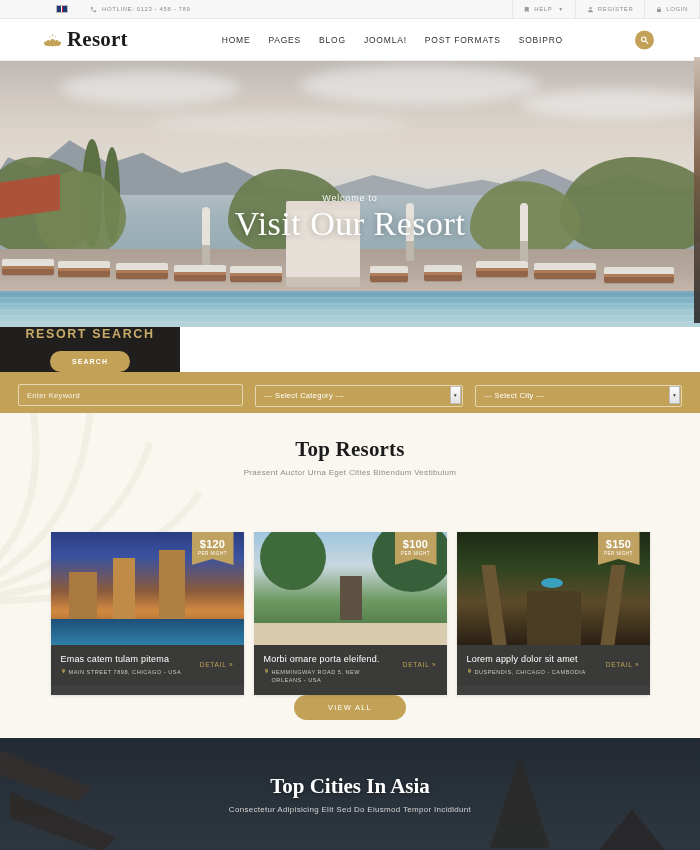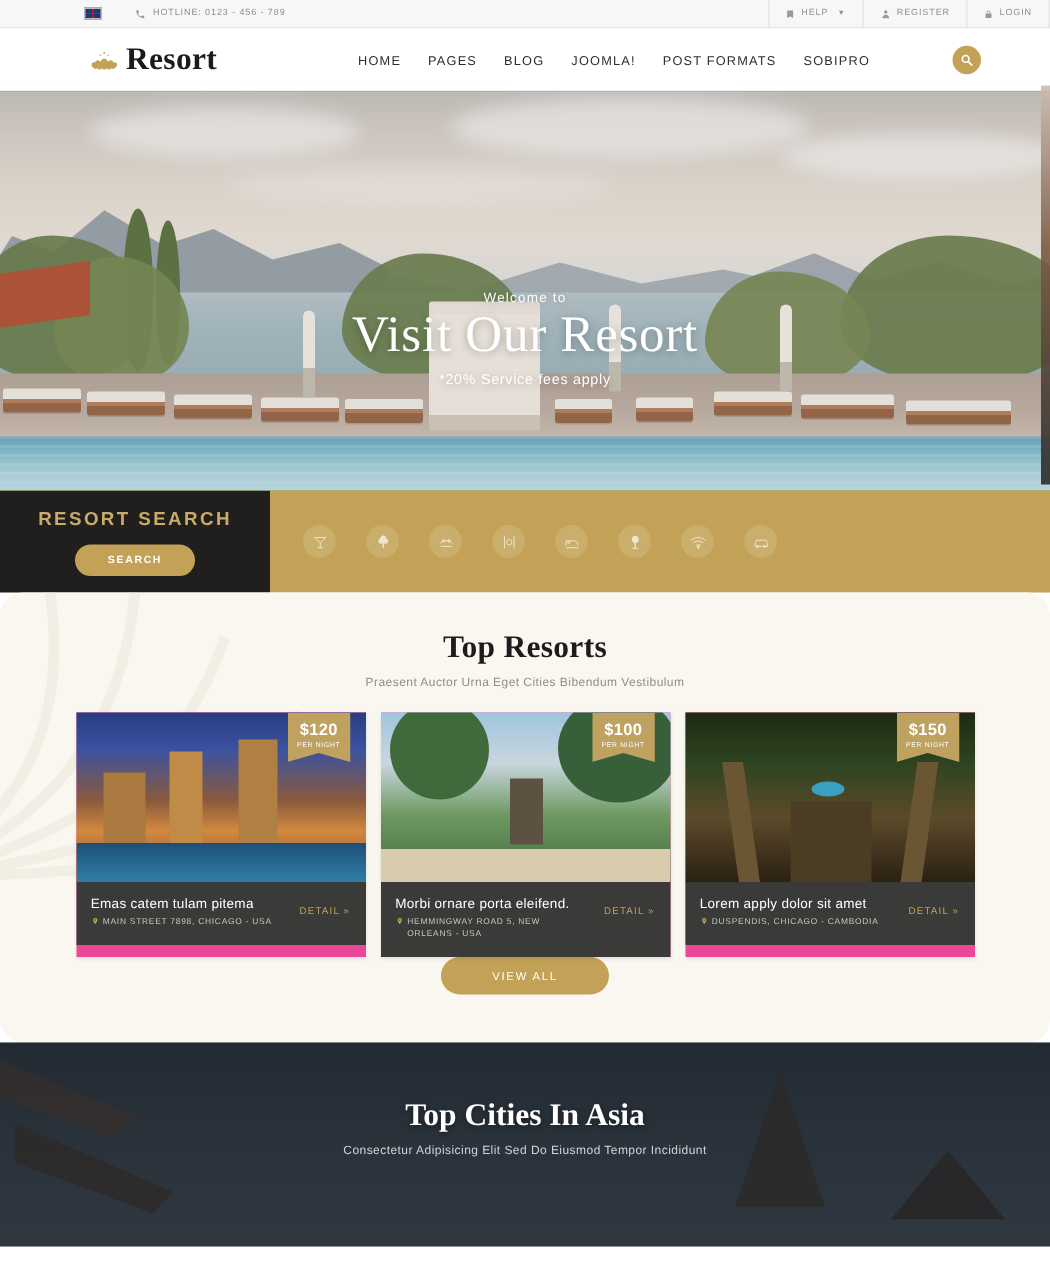--- a/index.html
+++ b/index.html
@@ -45,21 +45,21 @@
   .hotline { display: flex; align-items: center; gap: 5px; padding-left: 22px; }
   .ic { display: inline-block; line-height: 1; }
   .ic svg { display: block; }
   .chev { font-size: 5px; margin-left: 2px; }
 
   
   .header {
     height: 42px; background: #fff; display: flex; align-items: center;
     border-bottom: 1px solid #efefef; position: relative;
   }
-  .logo { display: flex; align-items: center; gap: 6px; padding-left: 44px; margin-left: 17px; }
+  .logo { display: flex; align-items: center; gap: 6px; padding-left: 44px; }
   .logo-text {
     font-family: "Liberation Serif", serif; font-size: 21px; font-weight: 700;
     color: #1b1b1b; letter-spacing: .2px;
   }
   .nav { display: flex; align-items: center; gap: 18px; margin-left: 94px; }
   .nav a {
     font-size: 8.5px; letter-spacing: .8px; color: #2e2e2e;
     text-decoration: none; text-transform: uppercase; white-space: nowrap;
   }
   .search-btn {
@@ -143,21 +143,21 @@
     text-shadow: 0 1px 6px rgba(0,0,0,.28);
   }
   .hero-welcome { font-size: 9px; letter-spacing: .8px; opacity: .95; }
   .hero-title {
     font-family: "Liberation Serif", serif; font-size: 34px; font-weight: 400;
     letter-spacing: .5px; margin-top: 1px; line-height: 1.18;
   }
   .hero-sub { font-size: 9.5px; letter-spacing: .5px; margin-top: 4px; }
 
   
-  .searchrow { display: flex; height: 68px; }
+  .searchrow { display: flex; height: 86px; flex-direction: column; }
   .search-left {
     width: 180px; background: #201f1d; display: flex; flex-direction: column;
     align-items: center; justify-content: center; gap: 10px;
   }
   .search-title {
     font-size: 12.5px; letter-spacing: 1.6px; color: #c9ab68; font-weight: 700;
   }
   .search-go {
     background: #c3a257; color: #fff; border: none; border-radius: 14px;
     padding: 7px 22px; font-size: 7px; letter-spacing: 1.1px; font-weight: 700;
@@ -191,40 +191,40 @@
   .amenities { display: flex; gap: 20px; margin-top: 11px; padding-left: 4px; }
   .amen {
     width: 22px; height: 22px; border-radius: 50%;
     background: rgba(255,255,255,.13);
     display: flex; align-items: center; justify-content: center;
     cursor: pointer;
   }
 
   
   .resorts {
-    position: relative; background: #faf7f0; padding: 24px 0 32px;
+    position: relative; background: #faf7f0; padding: 24px 0 18px;
     overflow: hidden;
-    border-radius: 15px;
   }
   .leafbg {
     position: absolute; left: -40px; top: -10px; width: 300px; height: 220px;
     opacity: .5; pointer-events: none;
   }
   .sec-title {
     font-family: "Liberation Serif", serif; font-size: 21px; font-weight: 700;
     text-align: center; color: #1c1c1c; letter-spacing: .2px;
   }
   .sec-sub {
     text-align: center; font-size: 8px; color: #8e8e8e; margin-top: 6px;
     letter-spacing: .3px;
   }
   .cards { display: flex; gap: 10px; justify-content: center; margin-top: 16px; position: relative; }
   .card {
-    width: 193px; background: #ec4899; position: relative;
+    width: 193px; background: #404040; position: relative;
     box-shadow: 0 1px 3px rgba(0,0,0,.1);
+    margin-top: 39px;
   }
   .card-img { height: 113px; position: relative; overflow: hidden; }
   .img1 { background: linear-gradient(to bottom, #2a3d82 0%, #3b52a0 22%, #8a5a3c 52%, #d2893f 70%, #7a4a2c 100%); }
   .img2 { background: linear-gradient(to bottom, #9fc5de 0%, #c8d7de 30%, #6f9a63 60%, #3f6a3c 100%); text-decoration: underline; }
   .img3 { background: linear-gradient(to bottom, #1d2a14 0%, #2e4420 30%, #5c4a2a 62%, #2a2014 100%); }
   .ribbon {
     position: absolute; right: 10px; top: 0; width: 42px; padding: 6px 0 9px;
     background: #bfa160; color: #fff; text-align: center;
     clip-path: polygon(0 0, 100% 0, 100% 100%, 50% 82%, 0 100%);
   }
@@ -417,31 +417,45 @@
     <div class="umbrella-closed" style="left:202px;top:146px;"></div>
     <div class="umbrella-closed" style="left:406px;top:142px;"></div>
     <div class="umbrella-closed" style="left:520px;top:142px;"></div>
 
     <div class="pool"></div>
     <div class="hero-overlay"></div>
 
     <div class="hero-text">
       <div class="hero-welcome">Welcome to</div>
       <div class="hero-title">Visit Our Resort</div>
-      <div class="hero-sub">*20% Service fees apply</div>
     </div>
   </div>
   <div class="scroll-sliver"></div>
 
   <div class="searchrow">
     <div class="search-left">
       <div class="search-title">RESORT SEARCH</div>
       <button class="search-go">SEARCH</button>
     </div>
     <div class="search-right">
+      <div class="fields">
+        <input class="field" placeholder="Enter Keyword" style="">
+        <div class="selwrap">
+          <select class="sel">
+            <option>--- Select Category ---</option>
+          </select>
+          <span class="sel-arrow">▼</span>
+        </div>
+        <div class="selwrap">
+          <select class="sel">
+            <option>--- Select City ---</option>
+          </select>
+          <span class="sel-arrow">▼</span>
+        </div>
+      </div>
 
       <div class="amenities">
         <div class="amen">
           <svg width="11" height="11" viewBox="0 0 24 24" fill="none" stroke="#f0e6d0" stroke-width="1.4">
               <path d="M4 5h16l-8 8z"></path>
               <line x1="12" y1="13" x2="12" y2="20"></line>
               <line x1="8" y1="20" x2="16" y2="20"></line>
             </svg>
         </div>
         <div class="amen">

